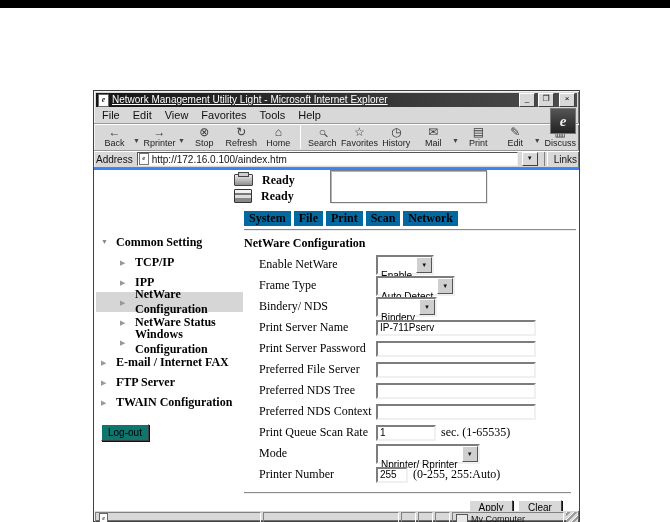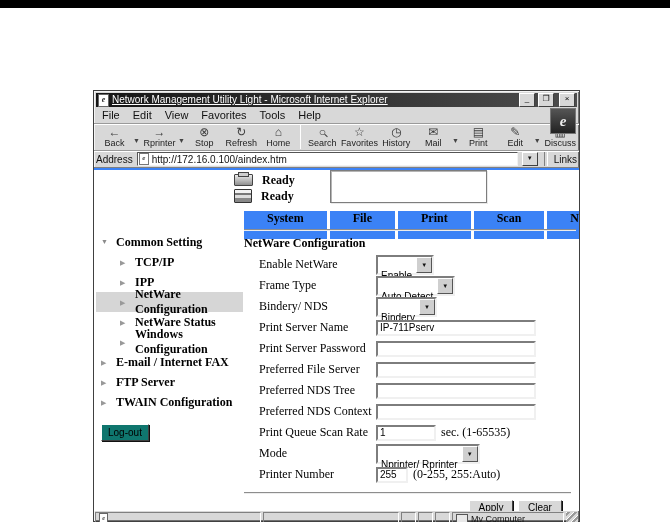--- a/index.html
+++ b/index.html
@@ -56,21 +56,21 @@
   .pico{width:17px;height:10px;background:linear-gradient(#ededed,#8f8f8f);border:1px solid #444;
        border-radius:1px;position:relative;}
   .pico::before{content:"";position:absolute;left:3px;top:-3px;width:9px;height:3px;background:#cfcfcf;border:1px solid #444;}
   .sico{width:16px;height:12px;background:linear-gradient(#f2f2f2 0 3px,#777 3px 5px,#ddd 5px 8px,#888 8px);
        border:1px solid #333;border-radius:1px;}
 
   .msgbox{position:absolute;left:236px;top:0;width:155px;height:31px;background:#fff;
        border:1px solid #7d7d7d;box-shadow:inset 1px 1px 0 #b5b5b5, 1px 1px 0 #e9e9e9;}
 
   .tabs{position:absolute;left:150px;top:41px;display:flex;gap:3px;}
-  .tab{background:#3b82f6;padding:0 23px;height:28px;line-height:15px;font-weight:bold;font-size:12px;}
+  .tab{background:#0369a1;padding:0 5px;height:15px;line-height:15px;font-weight:bold;font-size:12px;}
   .tabs-hr{position:absolute;left:150px;right:3px;top:59px;height:0;
        border-top:1px solid #8d8d8d;border-bottom:1px solid #ececec;}
 
   .sidebar{position:absolute;left:2px;top:62px;width:147px;}
   .sb-item{display:flex;align-items:center;gap:7px;height:20px;font-weight:bold;font-size:12px;}
   .sb-item.lv0{padding-left:5px;}
   .sb-item.lv1{padding-left:24px;}
   .sb-item.selected{background:#d6d6d6;}
   .arr{font-size:7px;color:#999;width:8px;flex:0 0 auto;}
   .arr.open{color:#8a8a8a;}

